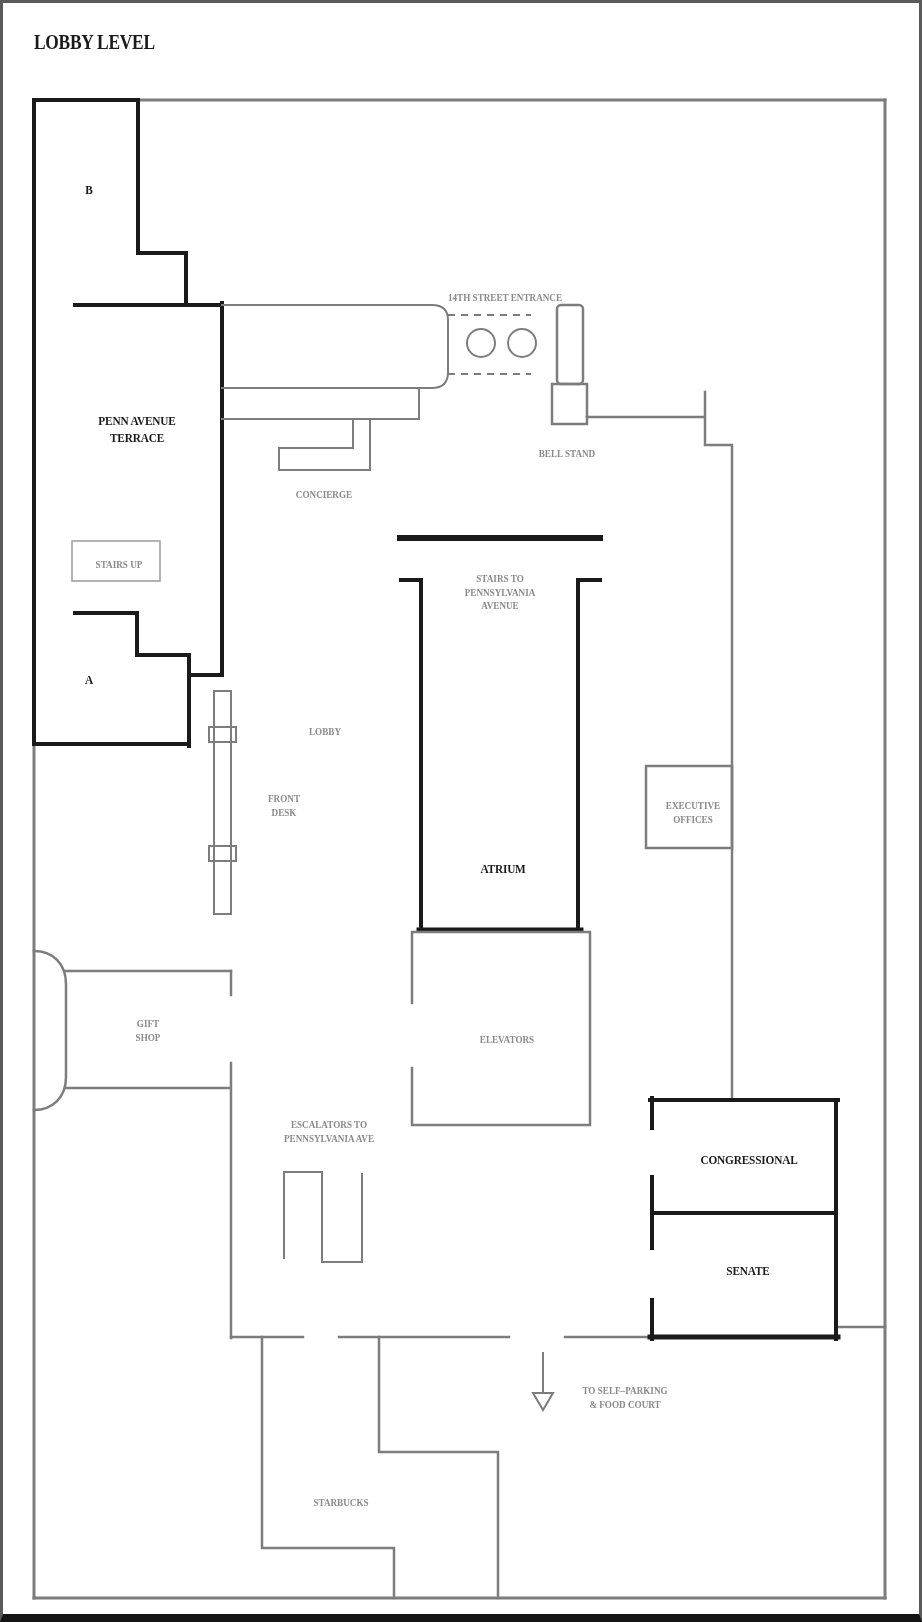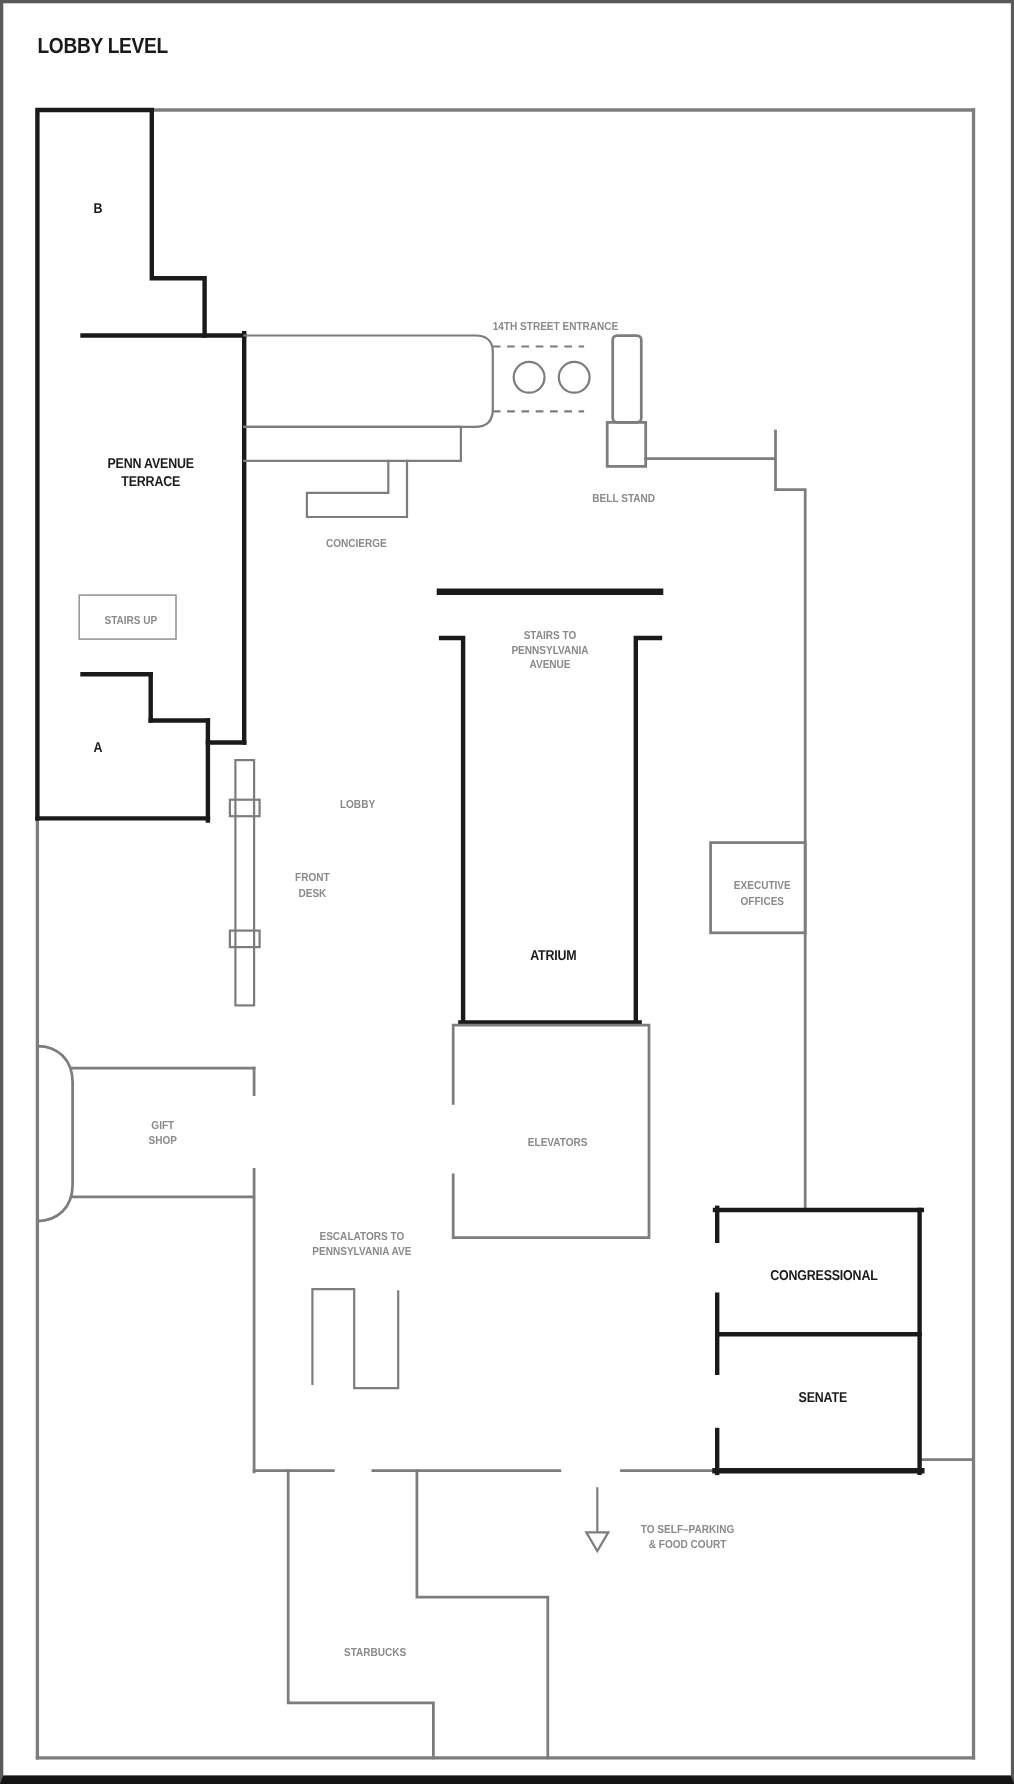--- a/index.html
+++ b/index.html
@@ -11,21 +11,21 @@
   }
   html,body{margin:0;padding:0;background:#fff;}
   .canvas{
     position:relative;
     width:922px;height:1622px;
     box-sizing:border-box;
     background:var(--bg);
     border:3px solid #5a5a5a;
     border-bottom:8px solid #141414;
     overflow:hidden;
-    font-family:Liberation Sans, sans-serif;
+    font-family:Liberation Serif, serif;
   }
   svg.plan{position:absolute;left:0;top:0;}
   
   .wb{stroke:var(--wall-black);stroke-width:4;fill:none;stroke-linecap:square;}
   .wb5{stroke:var(--wall-black);stroke-width:5;fill:none;stroke-linecap:square;}
   .wb6{stroke:var(--wall-black);stroke-width:6;fill:none;stroke-linecap:square;}
   .wg{stroke:var(--wall-gray);stroke-width:2.5;fill:none;stroke-linecap:square;}
   .wg2{stroke:var(--wall-gray);stroke-width:2;fill:none;stroke-linecap:square;}
   .wg3{stroke:var(--wall-gray);stroke-width:3;fill:none;stroke-linecap:square;}
   .wglight{stroke:#9a9a9a;stroke-width:1.5;fill:none;}

